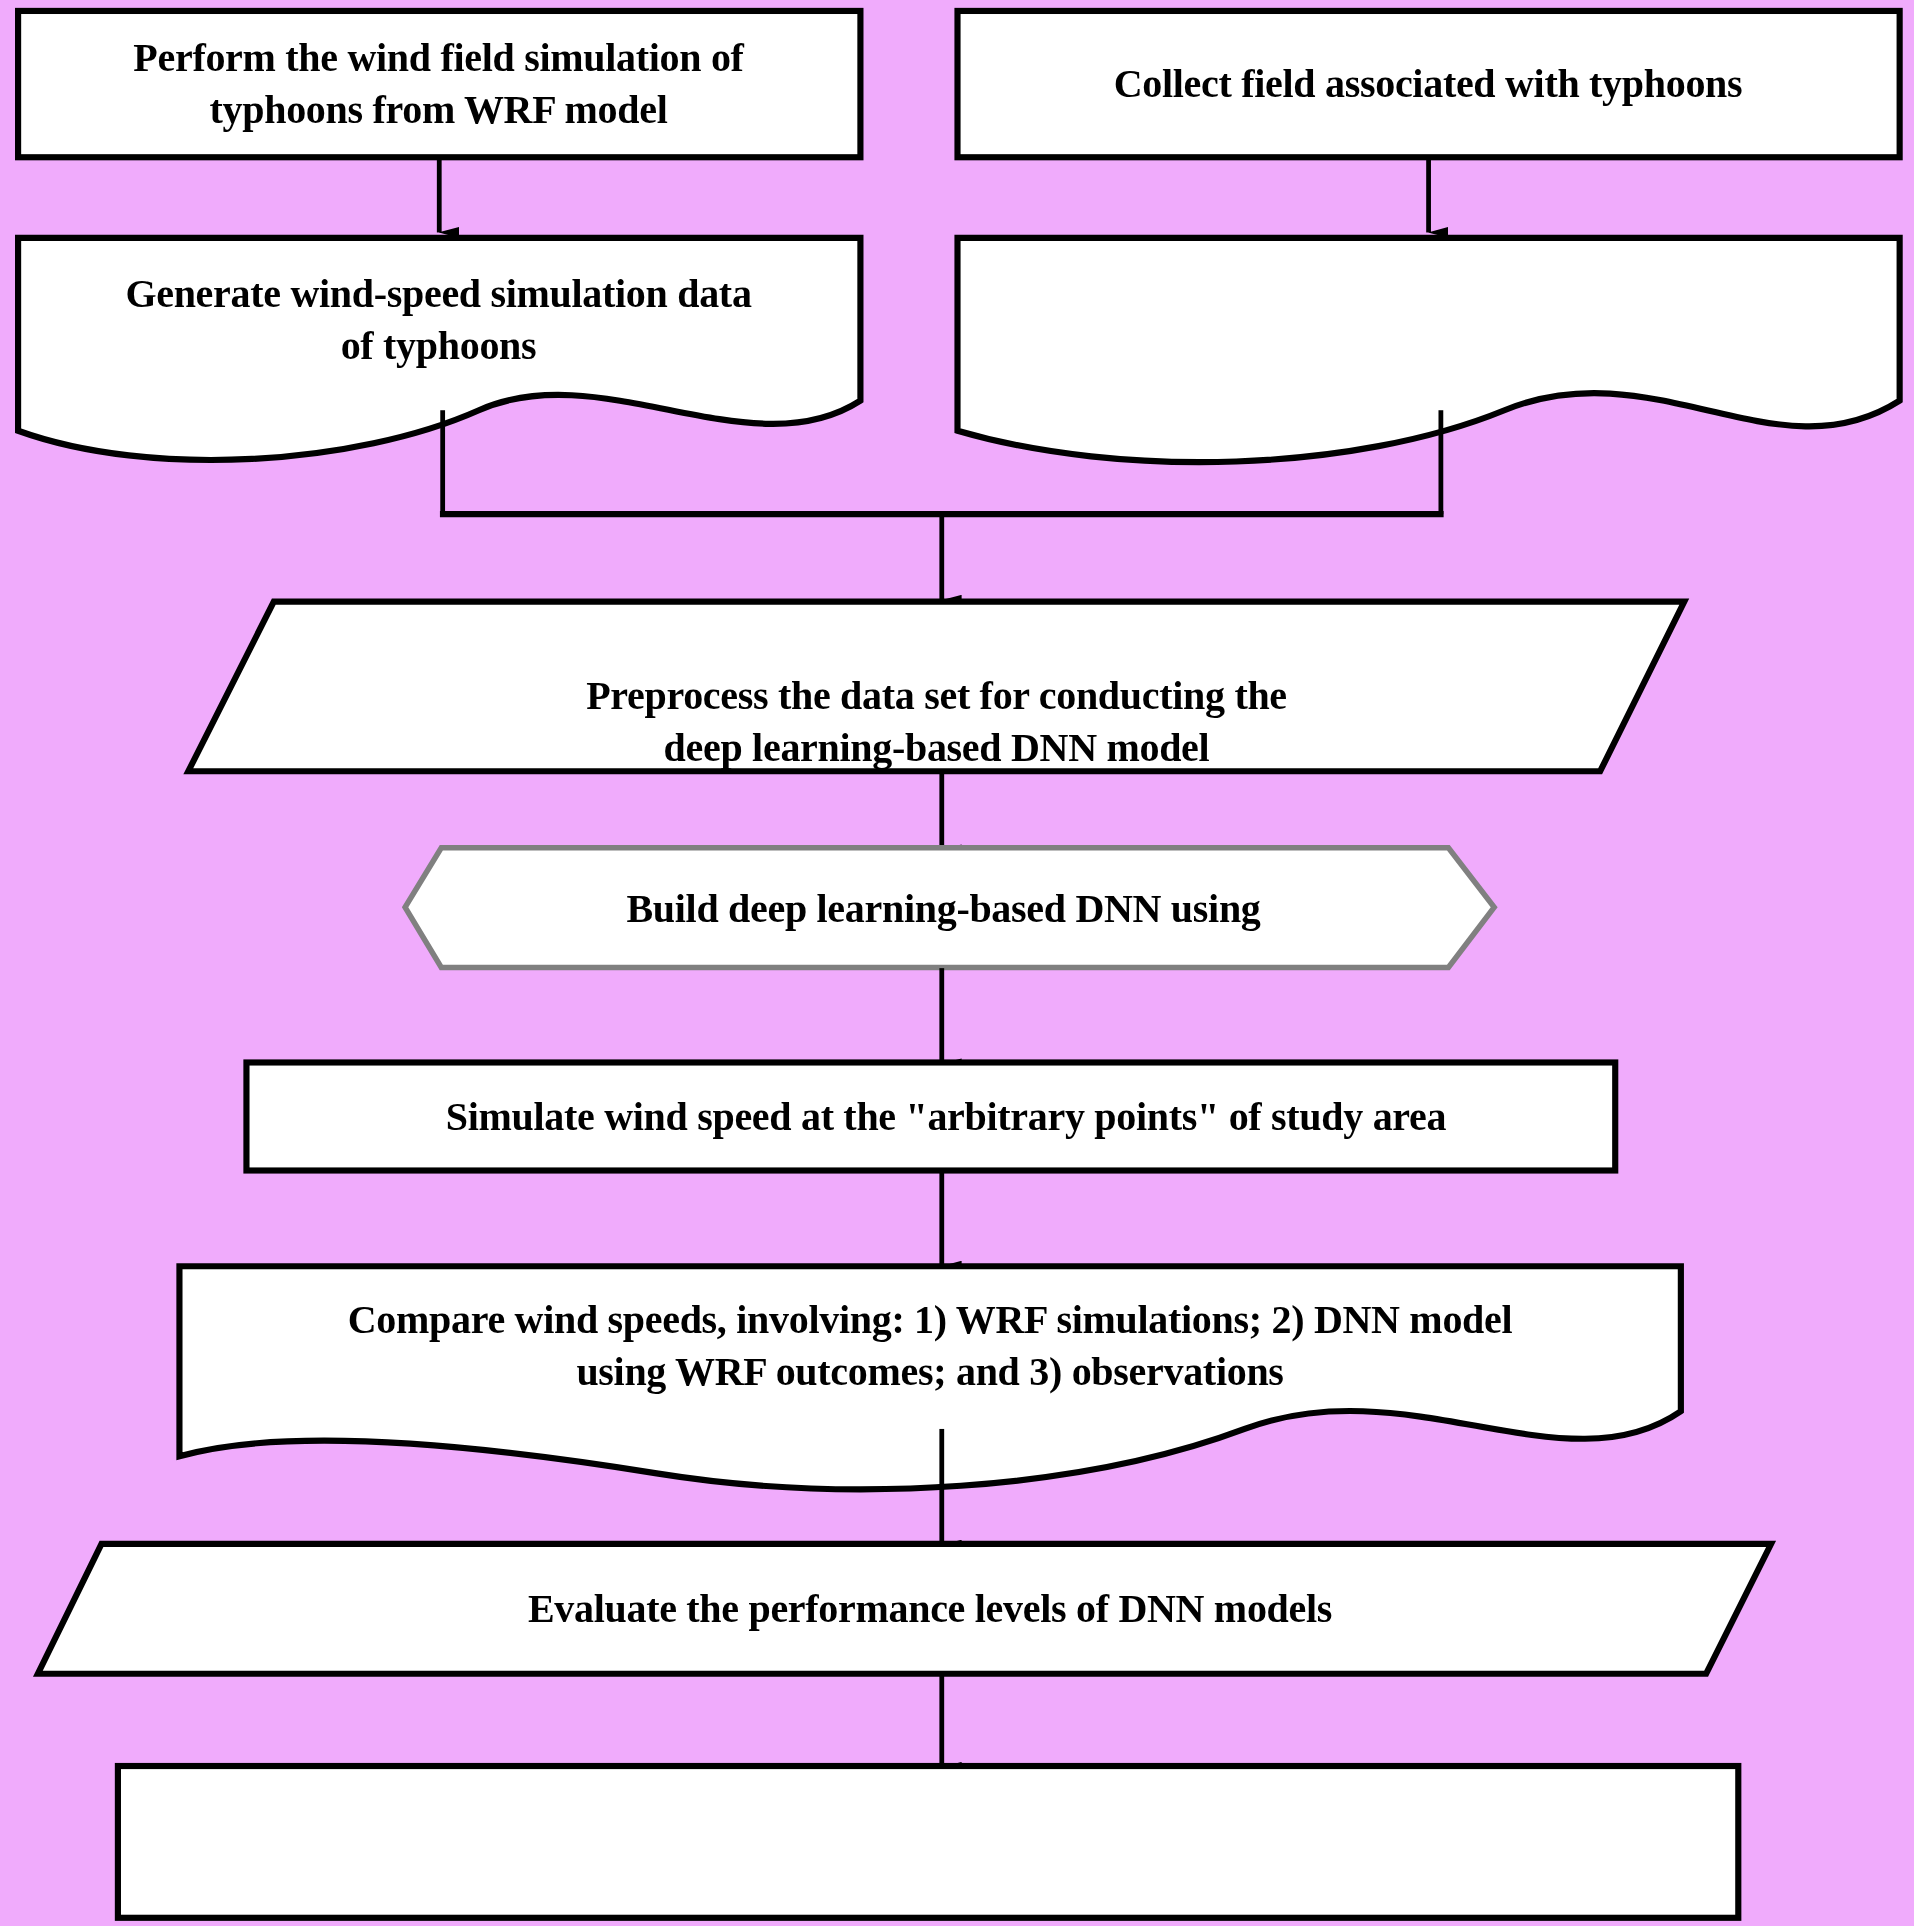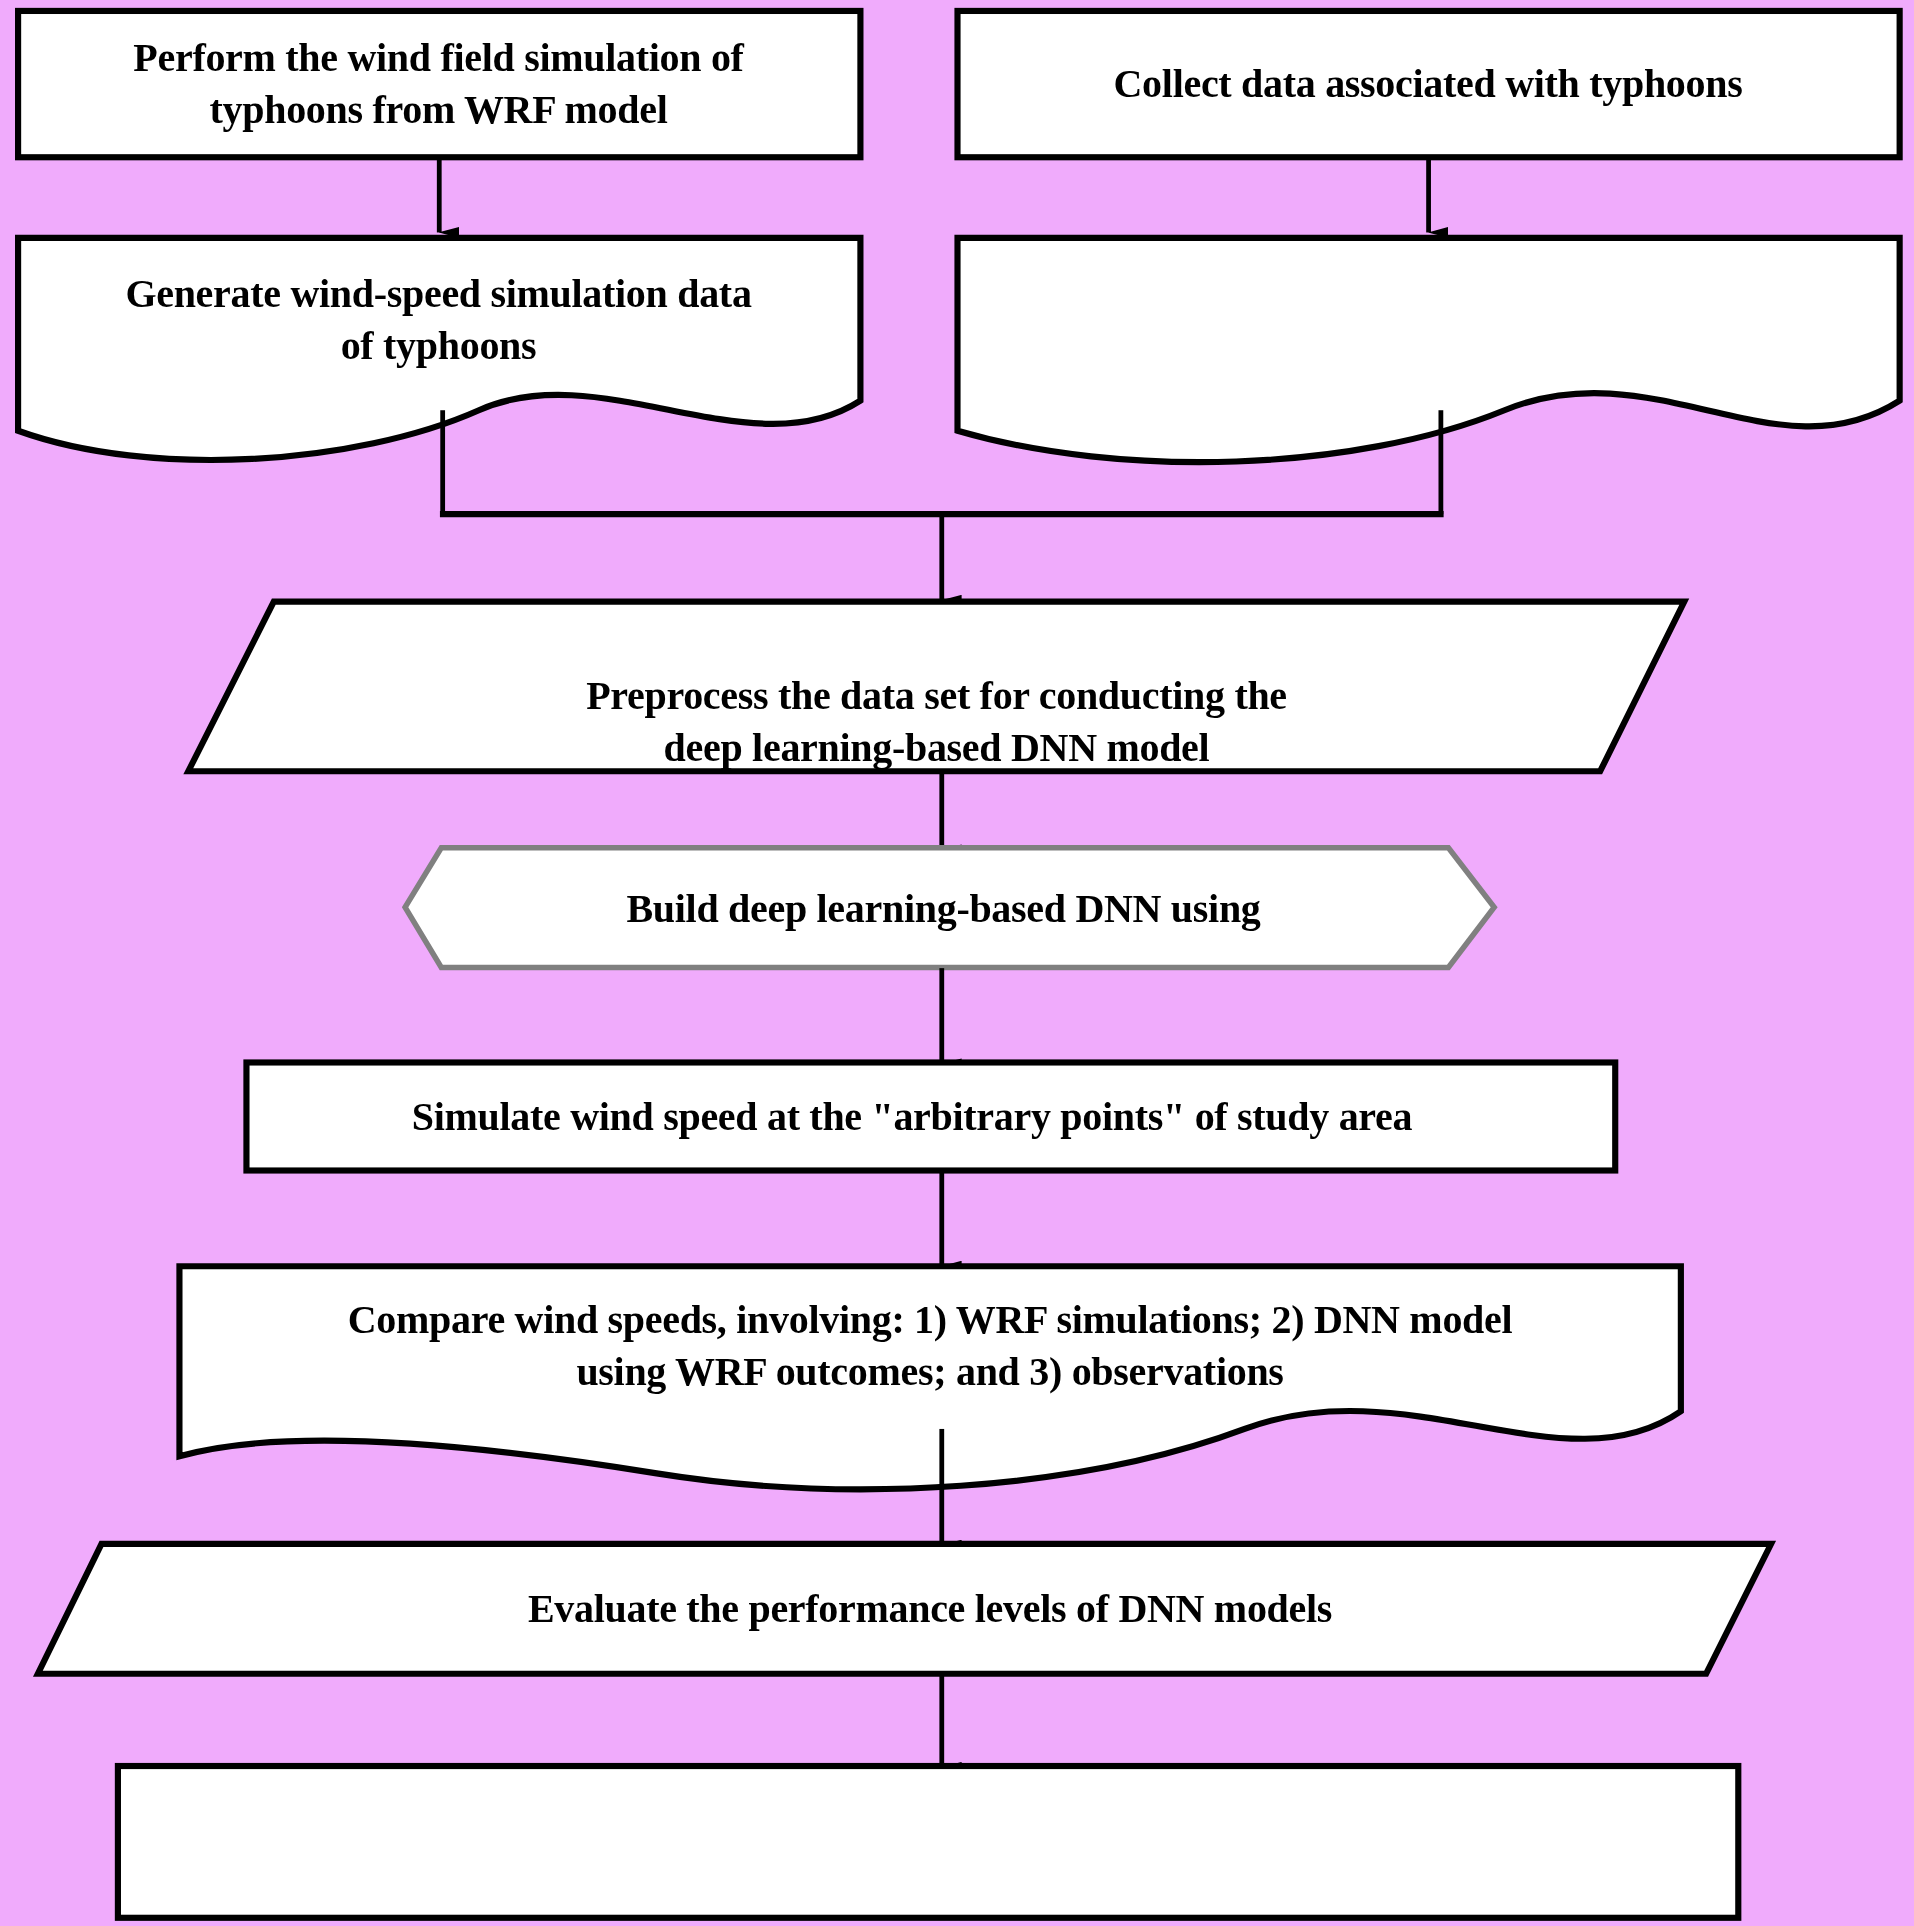--- a/index.html
+++ b/index.html
@@ -95,32 +95,32 @@
     <polygon points="148,2258 2590,2258 2495,2448 55,2448" fill="#ffffff" stroke="#000000" stroke-width="9" stroke-linejoin="miter"></polygon>
 
     <line x1="1377" y1="2450" x2="1377" y2="2585" stroke="#000000" stroke-width="7" marker-end="url(#arrowhead)"></line>
 
     <rect x="172" y="2583" width="2370" height="222" fill="#ffffff" stroke="#000000" stroke-width="9"></rect>
   </svg>
 
   <div class="node-label" style="left:27px; top:13.7px; width:823px; height:141px;">Perform the wind field simulation of
 typhoons from WRF model</div>
 
-  <div class="node-label" style="left:965px; top:13.7px; width:926px; height:141px;">Collect data associated with typhoons</div>
+  <div class="node-label" style="left:965px; top:13.7px; width:926px; height:141px;">Collect field associated with typhoons</div>
 
   <div class="node-label" style="left:27px; top:241px; width:823px; height:157px;text-align:center;">Generate wind-speed simulation data
 of typhoons</div>
 
 
   <div class="node-label" style="left:287px; top:604px; width:1299px; height:164px;margin-top:36px;">Preprocess the data set for conducting the
 deep learning-based DNN model</div>
 
   <div class="node-label" style="left:451px; top:851px; width:985px; height:115px;">Build deep learning-based DNN using</div>
 
-  <div class="node-label" style="left:236px; top:1064px; width:1352px; height:105px;">Simulate wind speed at the "arbitrary points" of study area</div>
+  <div class="node-label" style="left:270px; top:1064px; width:1352px; height:105px;">Simulate wind speed at the "arbitrary points" of study area</div>
 
   <div class="node-label" style="left:186px; top:1275px; width:1488px; height:150px; align-items:flex-start; padding-top:19px; box-sizing:border-box;">Compare wind speeds, involving: 1) WRF simulations; 2) DNN model
 using WRF outcomes; and 3) observations</div>
 
   <div class="node-label" style="left:123px; top:1547px; width:1614px; height:124px;text-align:center;">Evaluate the performance levels of DNN models</div>
 
 
   <div class="node-hit" style="left:18px; top:11px; width:842px; height:146px;"></div>
   <div class="node-hit" style="left:957px; top:11px; width:942px; height:146px;"></div>
   <div class="node-hit" style="left:18px; top:238px; width:842px; height:198px;"></div>

